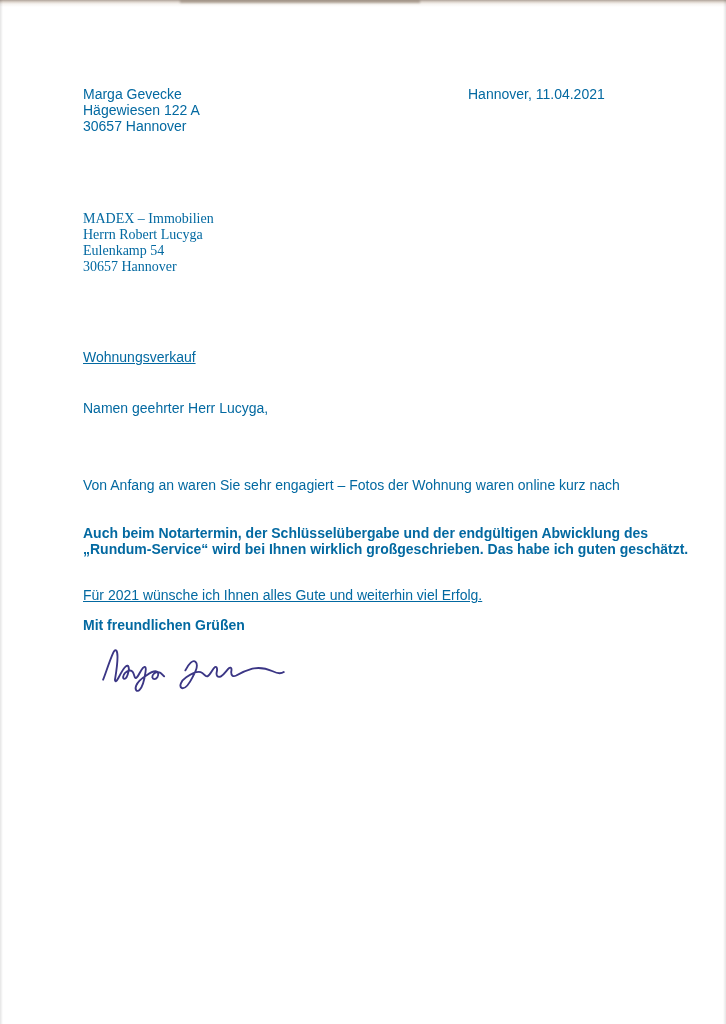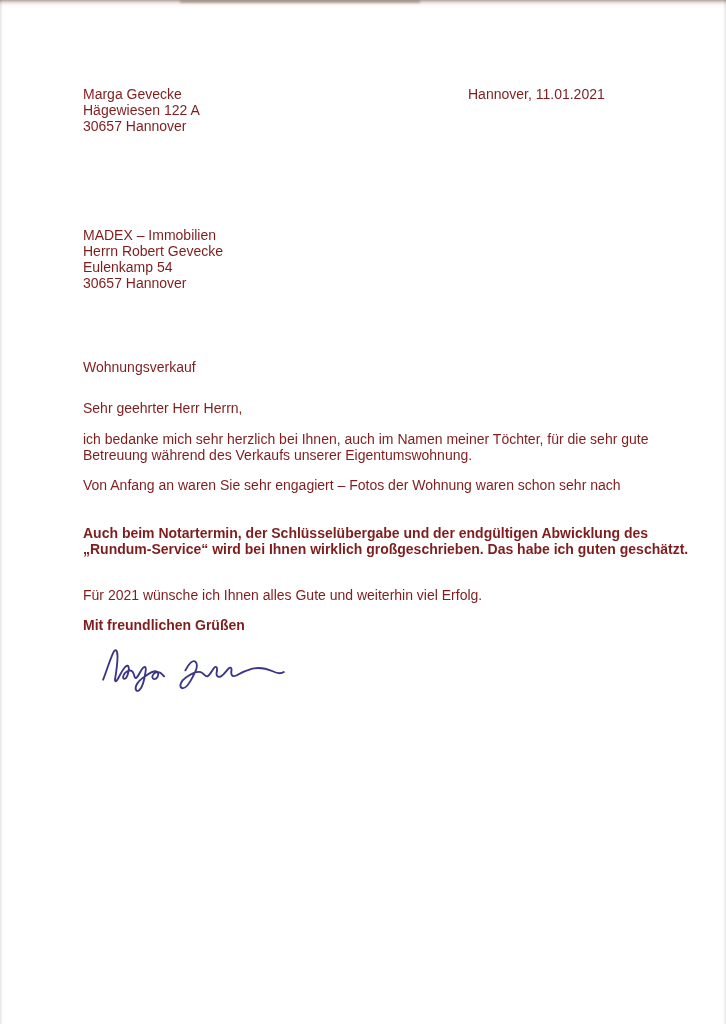--- a/index.html
+++ b/index.html
@@ -8,21 +8,21 @@
     background: #e8e8e8;
     font-family: "Liberation Sans", "DejaVu Sans", sans-serif;
   }
   .page {
     position: relative;
     width: 726px;
     height: 1024px;
     margin: 0 auto;
     background: #ffffff;
     overflow: hidden;
-    color: #7f1d1d;
+    color: #0369a1;
     font-size: 14px;
     line-height: 16px;
     -webkit-font-smoothing: antialiased;
   }
   
   .scan-edge-top {
     position: absolute; top: 0; left: 0; right: 0; height: 7px;
     background: linear-gradient(to bottom,
       rgba(110,88,70,0.55) 0px,
       rgba(160,135,112,0.35) 2px,
@@ -39,27 +39,27 @@
     position: absolute; left: 0; top: 0; bottom: 0; width: 3px;
     background: linear-gradient(to right, rgba(0,0,0,0.10), rgba(0,0,0,0));
   }
   .scan-edge-right {
     position: absolute; right: 0; top: 0; bottom: 0; width: 3px;
     background: linear-gradient(to left, rgba(0,0,0,0.10), rgba(0,0,0,0));
   }
   .block { position: absolute; white-space: nowrap; }
   .sender    { left: 83px;  top: 86px;  }
   .dateline  { left: 468px; top: 86px;  }
-  .recipient { left: 83px;  top: 227px; }
-  .subject   { left: 83px;  top: 359px; }
+  .recipient { left: 83px;  top: 211px; font-family: Liberation Serif, serif; }
+  .subject   { left: 83px;  top: 349px; text-decoration: underline; }
   .salutation{ left: 83px;  top: 400px; }
   .para-1    { left: 83px;  top: 431px; }
   .para-2    { left: 83px;  top: 477px; }
   .para-3    { left: 83px;  top: 525px; font-weight: bold; }
-  .para-4    { left: 83px;  top: 587px; }
+  .para-4    { left: 83px;  top: 587px; text-decoration: underline; }
   .closing   { left: 83px;  top: 617px; font-weight: bold; }
   .line { height: 16px; }
   .signature {
     position: absolute; left: 98px; top: 636px;
     width: 190px; height: 62px;
   }
   .signature svg { width: 100%; height: 100%; }
 </style>
 </head>
 <body>
@@ -69,40 +69,36 @@
   <div class="scan-edge-top"></div>
   <div class="scan-edge-left"></div>
   <div class="scan-edge-right"></div>
 
   <div class="block sender">
     <div class="line">Marga Gevecke</div>
     <div class="line">Hägewiesen 122 A</div>
     <div class="line">30657 Hannover</div>
   </div>
 
-  <div class="block dateline">Hannover, 11.01.2021</div>
+  <div class="block dateline">Hannover, 11.04.2021</div>
 
   <div class="block recipient">
     <div class="line">MADEX – Immobilien</div>
-    <div class="line">Herrn Robert Gevecke</div>
+    <div class="line">Herrn Robert Lucyga</div>
     <div class="line">Eulenkamp 54</div>
     <div class="line">30657 Hannover</div>
   </div>
 
   <div class="block subject">Wohnungsverkauf</div>
 
-  <div class="block salutation">Sehr geehrter Herr Herrn,</div>
+  <div class="block salutation">Namen geehrter Herr Lucyga,</div>
 
-  <div class="block para-1">
-    <div class="line">ich bedanke mich sehr herzlich bei Ihnen, auch im Namen meiner Töchter, für die sehr gute</div>
-    <div class="line">Betreuung während des Verkaufs unserer Eigentumswohnung.</div>
-  </div>
 
   <div class="block para-2">
-    <div class="line">Von Anfang an waren Sie sehr engagiert – Fotos der Wohnung waren schon sehr nach</div>
+    <div class="line">Von Anfang an waren Sie sehr engagiert – Fotos der Wohnung waren online kurz nach</div>
   </div>
 
   <div class="block para-3">
     <div class="line">Auch beim Notartermin, der Schlüsselübergabe und der endgültigen Abwicklung des</div>
     <div class="line">„Rundum-Service“ wird bei Ihnen wirklich großgeschrieben. Das habe ich guten geschätzt.</div>
   </div>
 
   <div class="block para-4">
     <div class="line">Für 2021 wünsche ich Ihnen alles Gute und weiterhin viel Erfolg.</div>
   </div>

